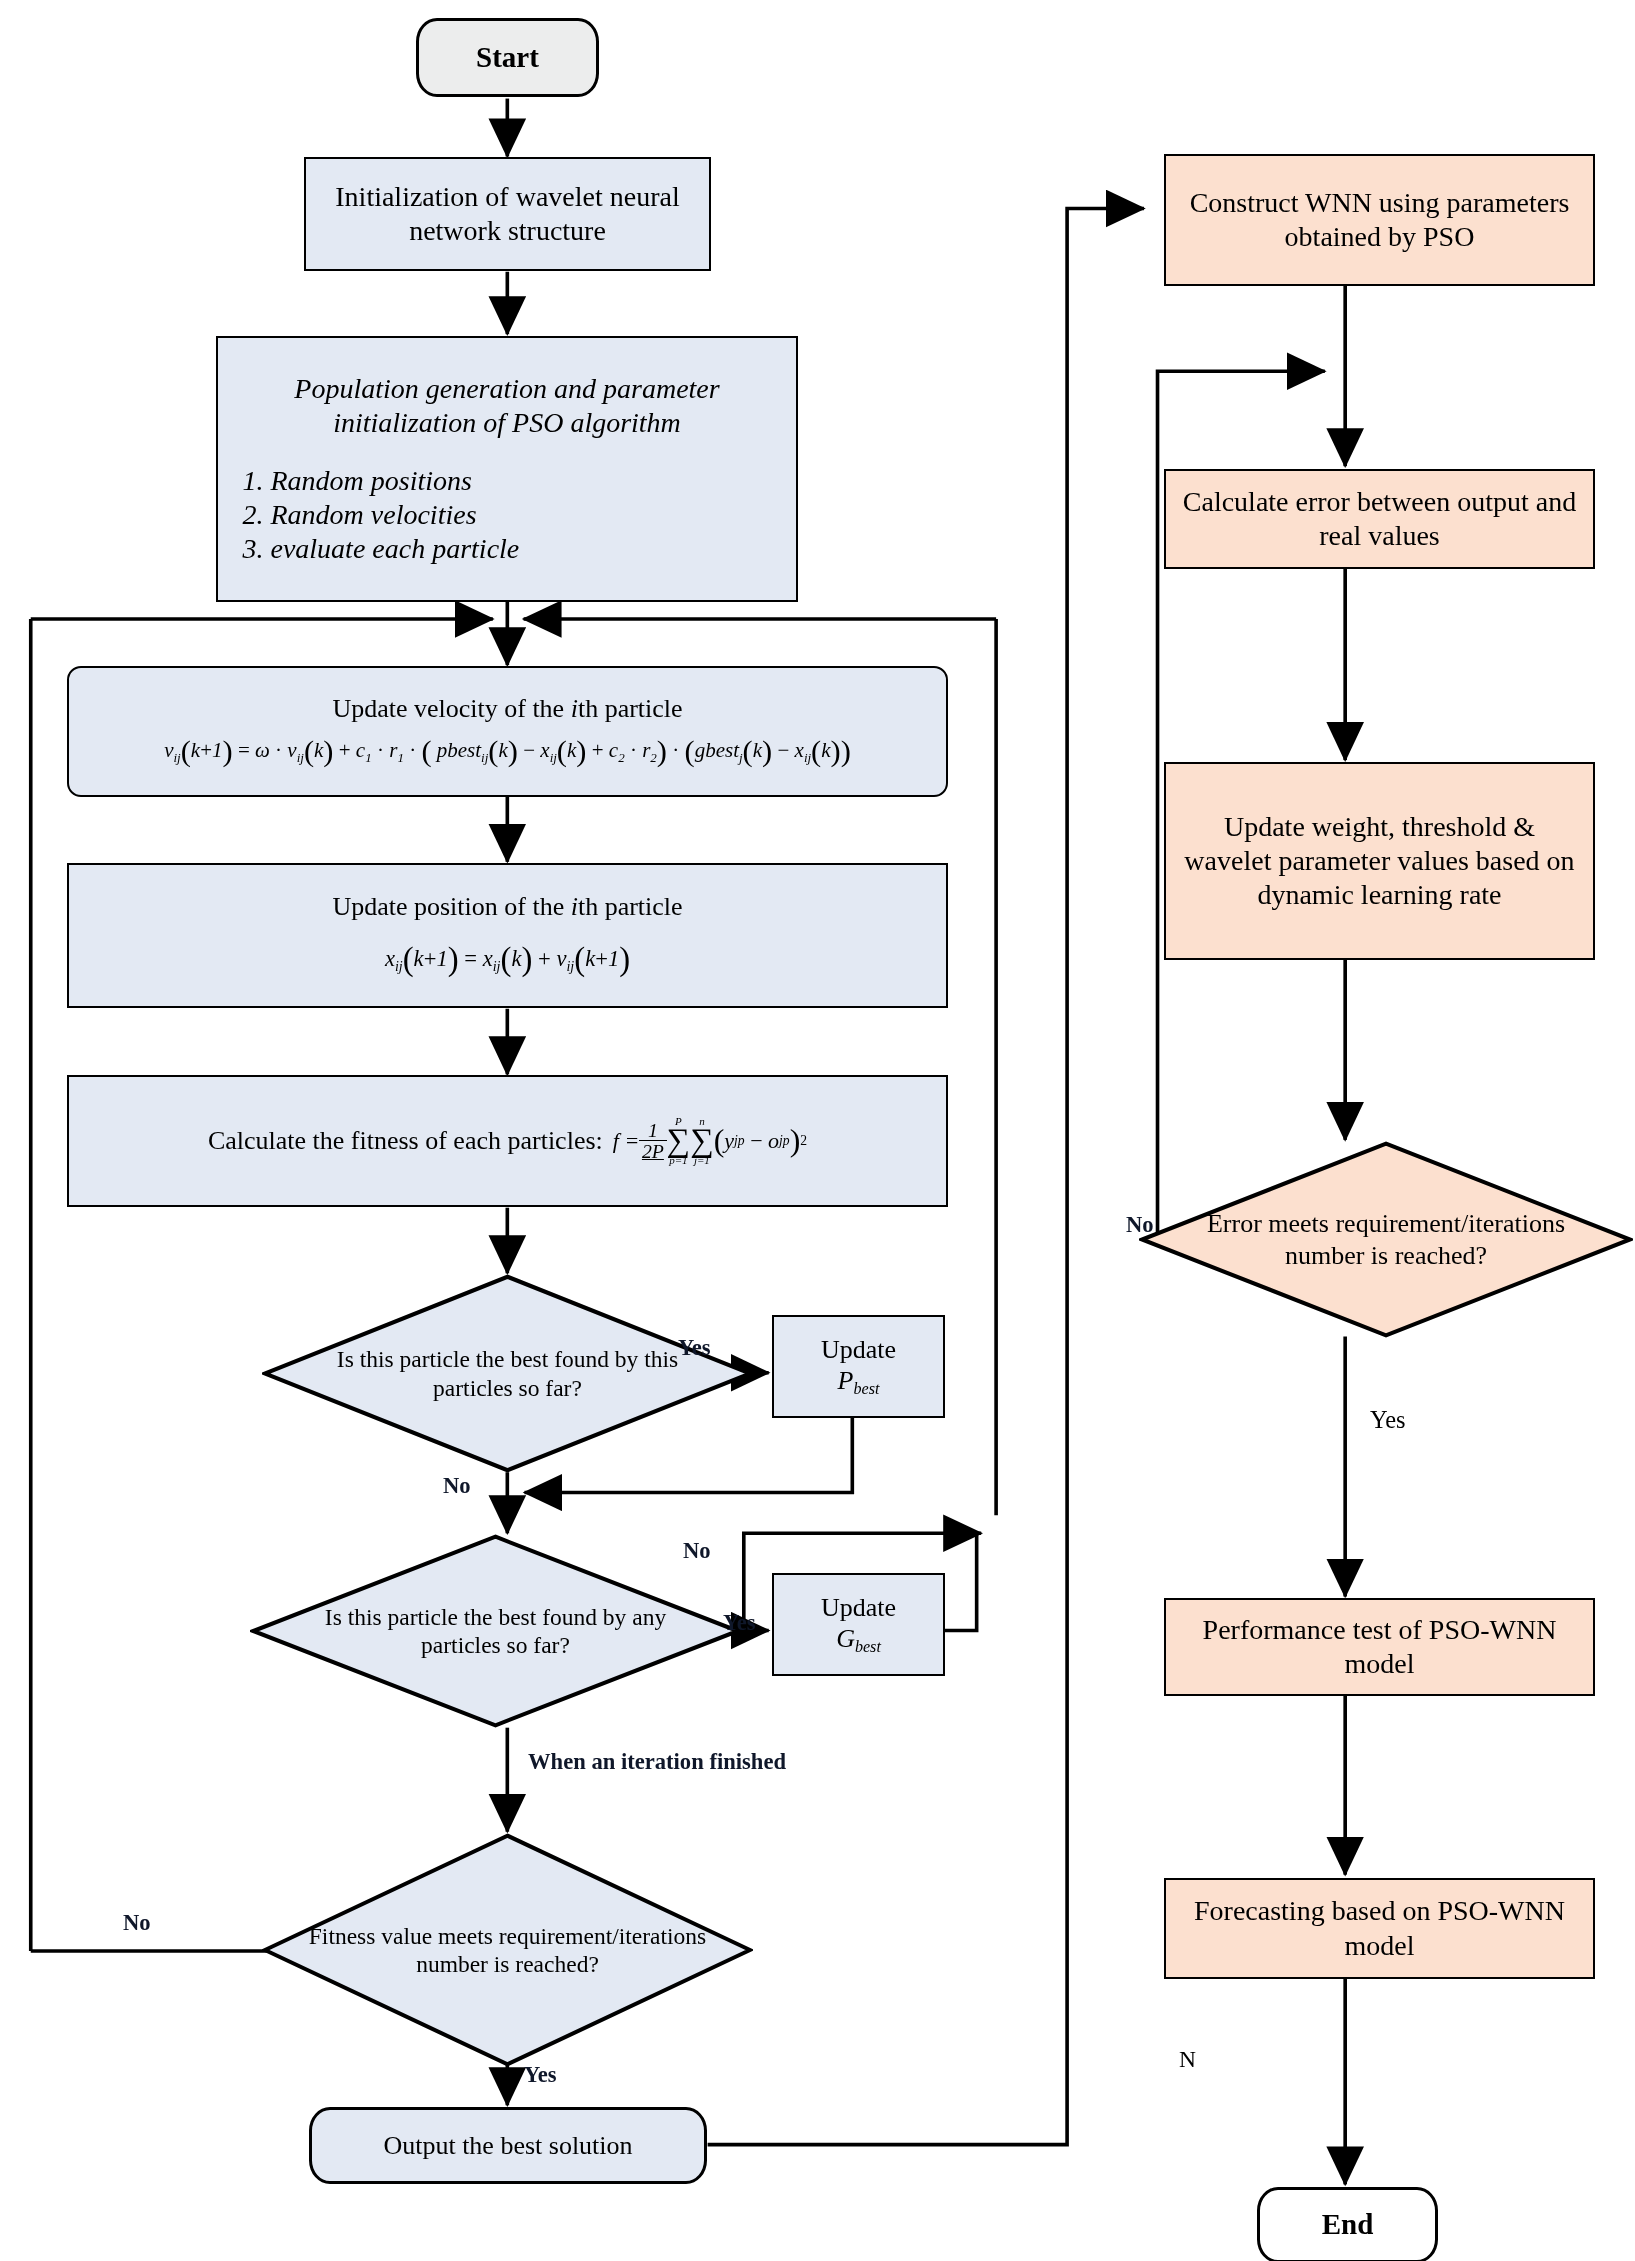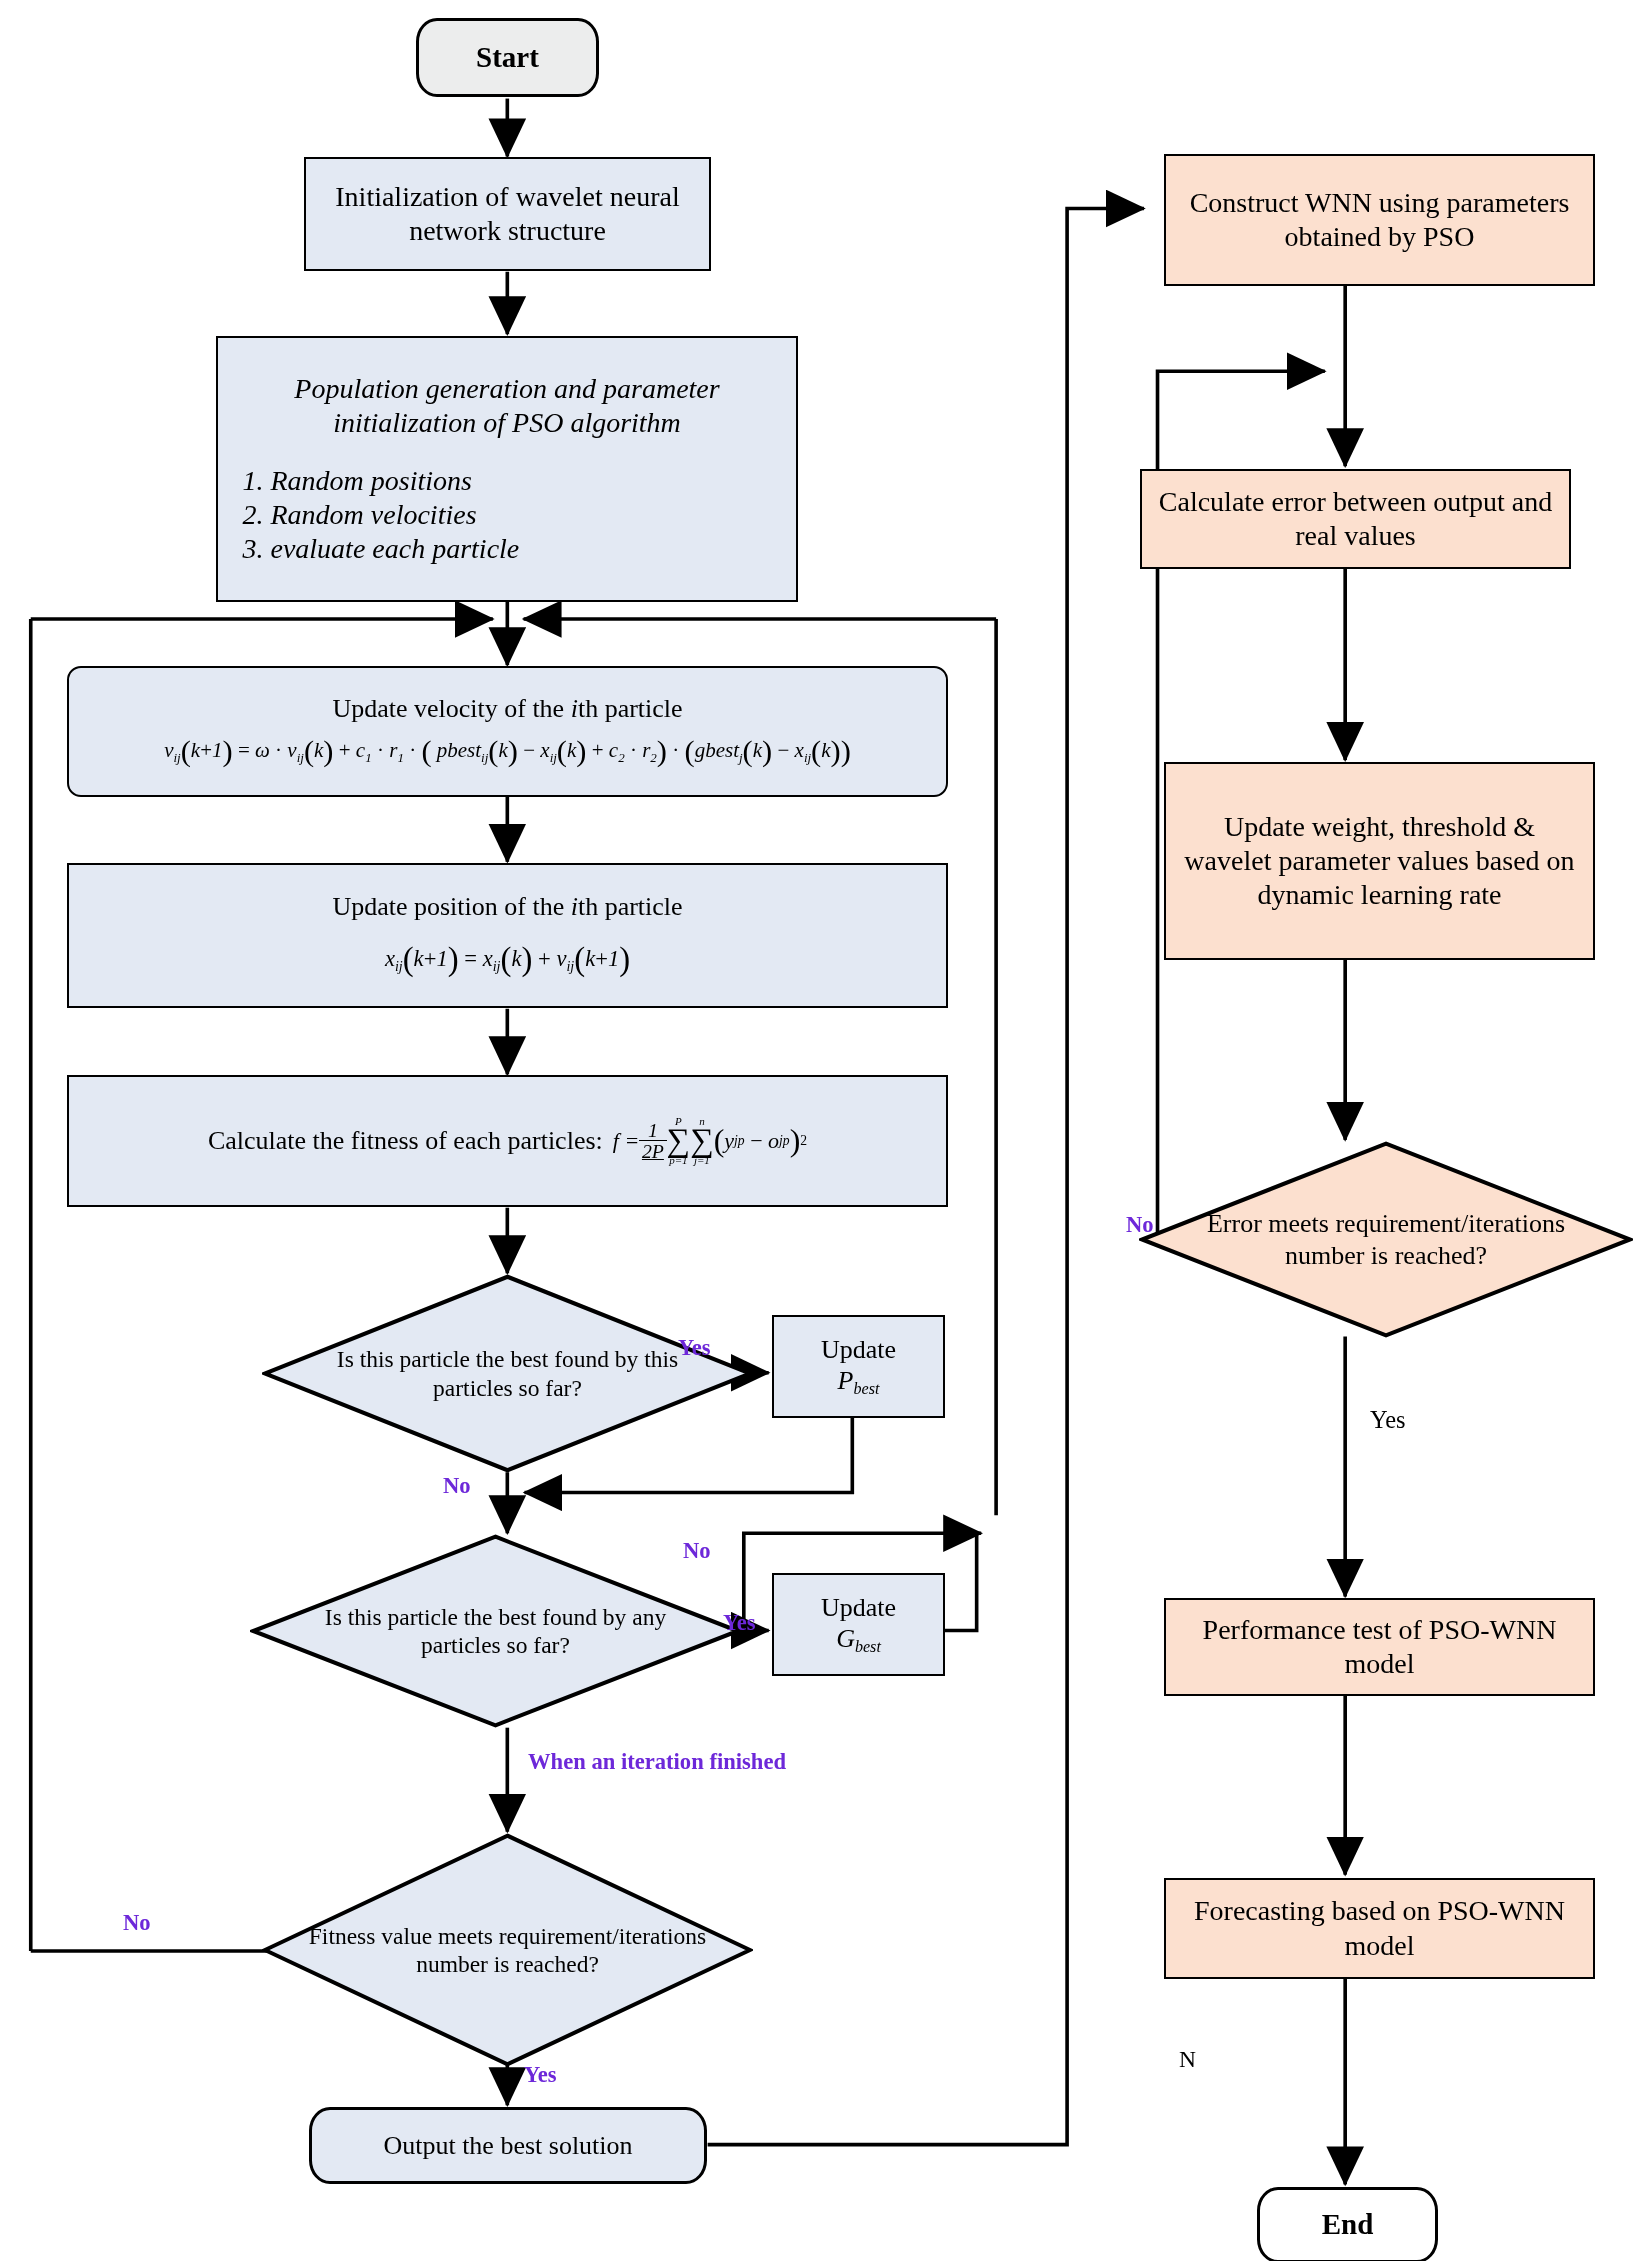--- a/index.html
+++ b/index.html
@@ -49,21 +49,21 @@
   }
   .dia svg{position:absolute;left:0;top:0;}
   .dia .dtxt{
     position:absolute;left:0;top:0;width:100%;height:100%;
     display:flex;align-items:center;justify-content:center;
     text-align:center;line-height:1.2;
   }
   .edgelbl{
     position:absolute;
     font-weight:bold;
-    color:#6d28d9;
+    color:#0f172a;
     white-space:nowrap;
   }
   .plainlbl{
     position:absolute;
     color:#000;
     white-space:nowrap;
   }
   .stack{display:flex;flex-direction:column;align-items:center;justify-content:center;width:100%;}
   .lft{align-items:flex-start;text-align:left;width:100%;padding-left:11.8px;box-sizing:border-box;}
   .formula{font-style:italic;}
@@ -272,21 +272,21 @@
   </div>
 
   <div class="node term-b" style="left:309px;top:2107px;width:398px;height:77px;font-size:26px;">
     <span>Output the best solution</span>
   </div>
 
   <div class="node proc-o" style="left:1164px;top:154px;width:431px;height:132px;font-size:28px;padding:0 11.8px;">
     <span>Construct WNN using parameters obtained by PSO</span>
   </div>
 
-  <div class="node proc-o" style="left:1140px;top:469px;width:431px;height:100px;font-size:28px;padding:0 11.8px;">
+  <div class="node proc-o" style="left:1164px;top:469px;width:431px;height:100px;font-size:28px;padding:0 11.8px;">
     <span>Calculate error between output and real values</span>
   </div>
 
   <div class="node proc-o" style="left:1164px;top:762px;width:431px;height:198px;font-size:28px;padding:0 11.8px;">
     <span>Update weight, threshold &amp; wavelet parameter values based on dynamic learning rate</span>
   </div>
 
   <div class="dia" style="left:1139px;top:1141px;width:494px;height:197px;">
     <svg width="494" height="197" viewBox="0 0 1092 436">
       <polygon points="546,6 1086,218 546,430 6,218" fill="#fce0cf" stroke="#000" stroke-width="9"></polygon>

